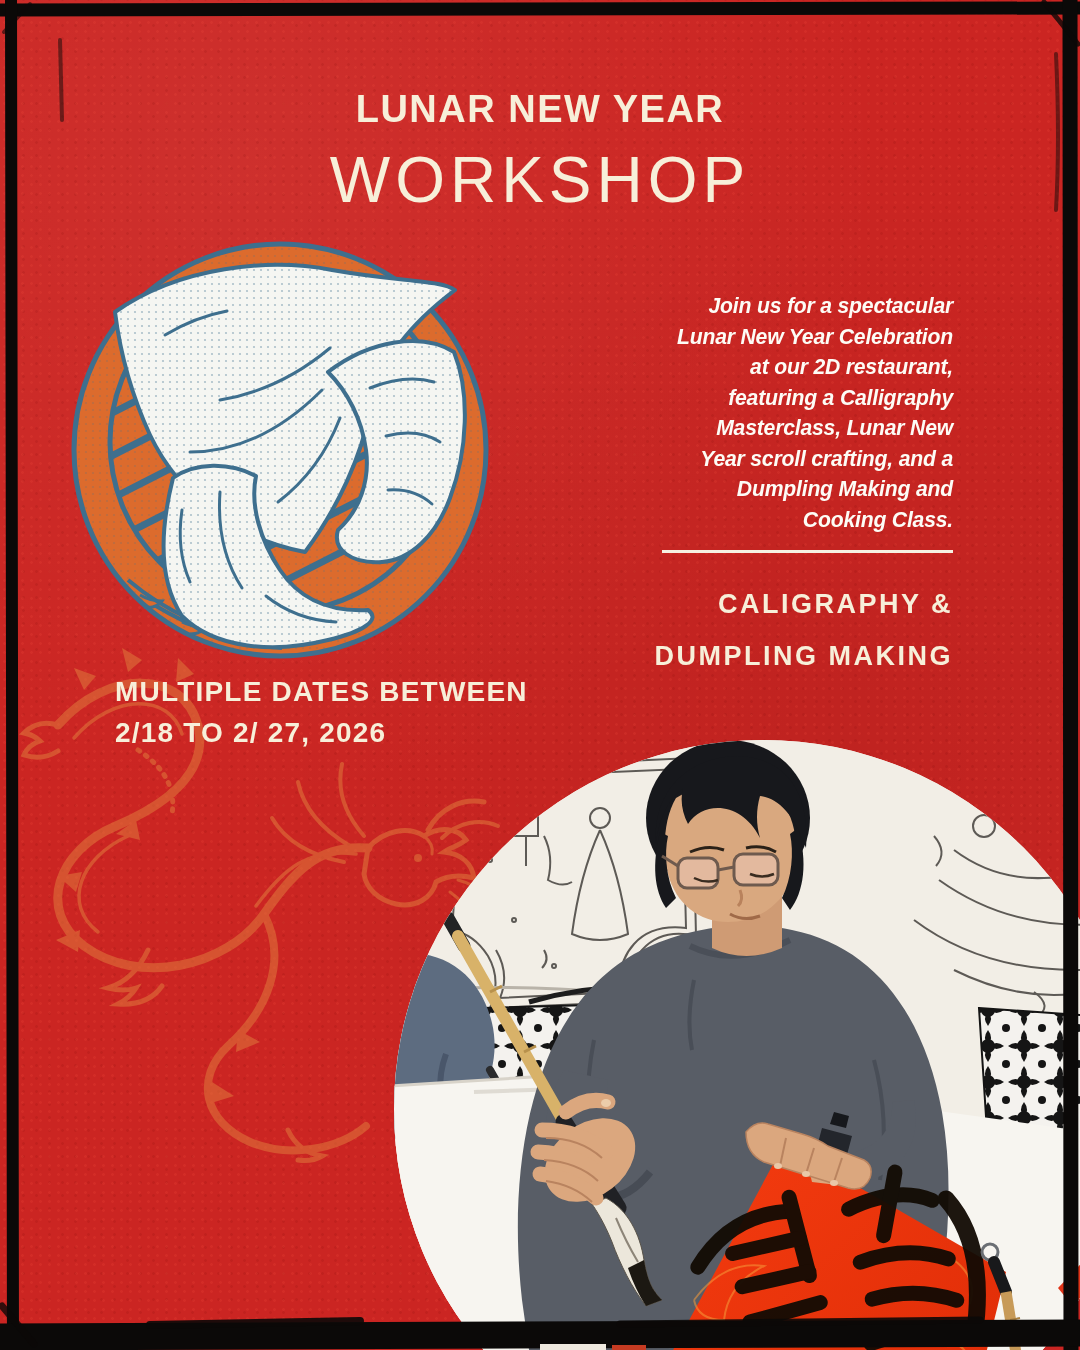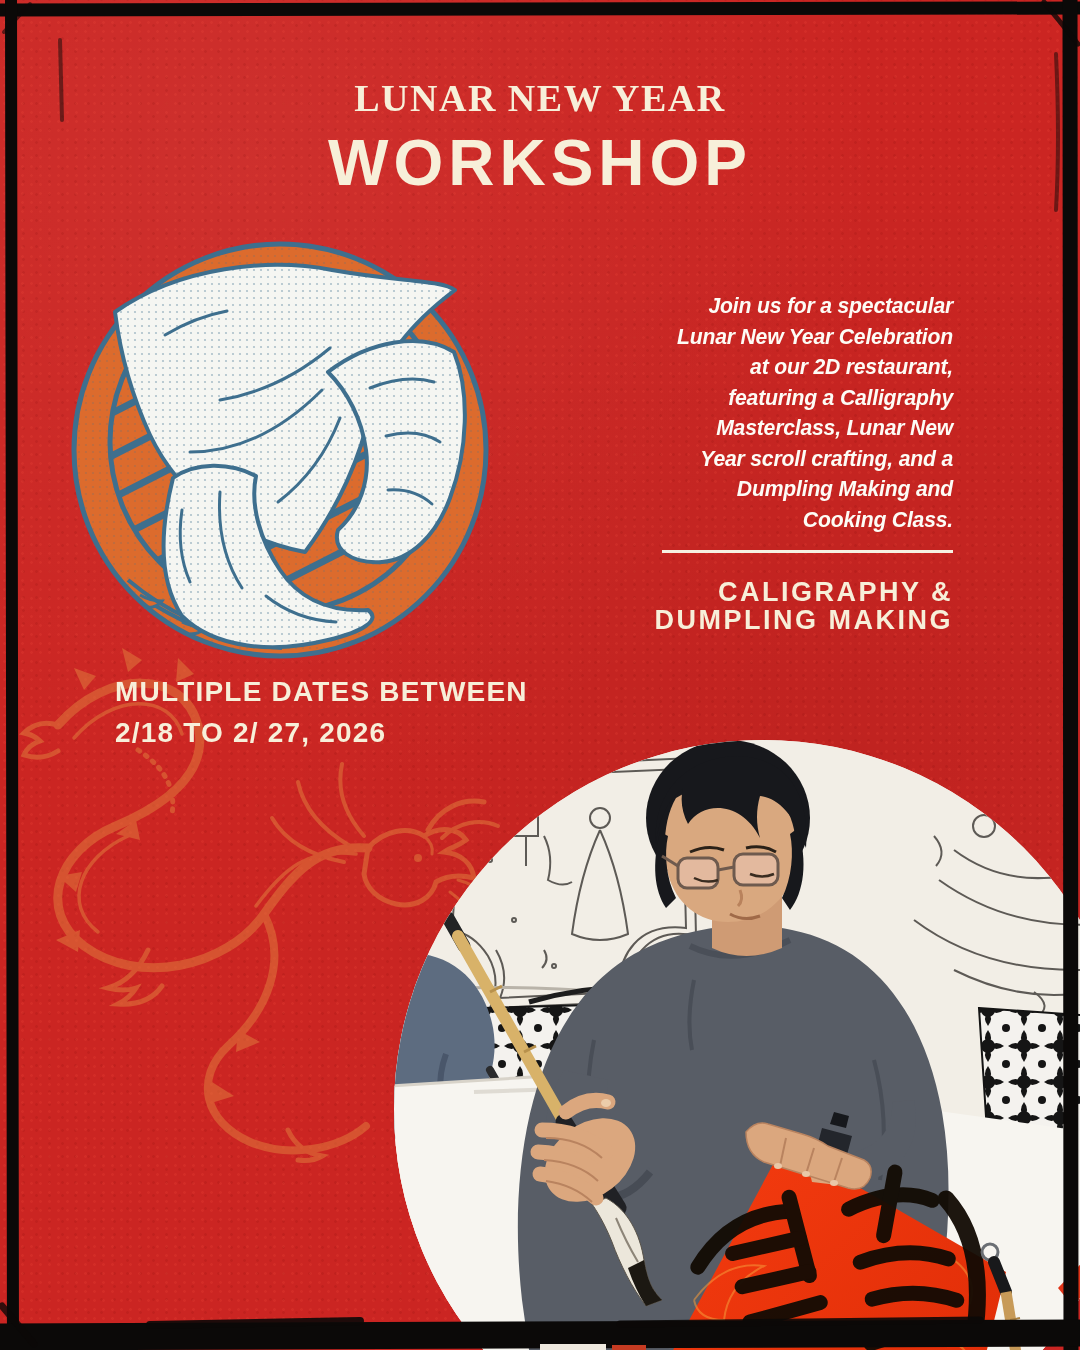--- a/index.html
+++ b/index.html
@@ -14,37 +14,37 @@
   .felt{
     position:absolute;inset:0;pointer-events:none;opacity:.5;
     background-image:
       radial-gradient(rgba(255,90,70,.28) 1px, transparent 1.7px),
       radial-gradient(rgba(110,5,5,.22) 1px, transparent 1.7px);
     background-size:9px 9px,13px 13px;
     background-position:0 0,4px 6px;
   }
   .title-wrap{position:absolute;top:76px;left:0;width:1080px;text-align:center;}
   .title-small{
-    font-size:38px;font-weight:700;letter-spacing:1.5px;color:#f7efd9;margin:0;font-family:Liberation Serif, serif;
+    font-size:38px;font-weight:700;letter-spacing:1.5px;color:#f7efd9;margin:12px;
   }
   .title-large{
-    font-size:64px;font-weight:700;letter-spacing:5px;color:#f7efd9;margin:6px 0 2px 0;
+    font-size:64px;font-weight:400;letter-spacing:5px;color:#f7efd9;margin:6px 0 2px 0;
   }
   .description{
     position:absolute;top:291px;right:127px;width:330px;text-align:right;
     font-size:22.5px;line-height:30.5px;font-style:italic;font-weight:700;
     color:#fdfcf6;white-space:pre-line;letter-spacing:-.2px;
     transform:scaleX(.94);transform-origin:right top;
   }
   .divider{
     position:absolute;top:550px;right:127px;width:291px;height:3px;background:#f6f1e2;
   }
   .subtitle{
     position:absolute;top:578px;right:127px;width:420px;text-align:right;
-    font-size:27px;line-height:28px;font-weight:700;letter-spacing:2.5px;
+    font-size:27px;line-height:52px;font-weight:700;letter-spacing:2.5px;
     color:#f7efd9;white-space:pre-line;
   }
   .dates{
     position:absolute;top:671px;left:115px;width:480px;text-align:left;
     font-size:28px;line-height:41px;font-weight:700;letter-spacing:1.2px;
     color:#f7efd9;white-space:pre-line;
   }
   .steamer{position:absolute;left:70px;top:240px;width:420px;height:420px;}
   .dragon{position:absolute;left:-12px;top:630px;width:560px;height:560px;opacity:.5;}
   .photo-circle{

